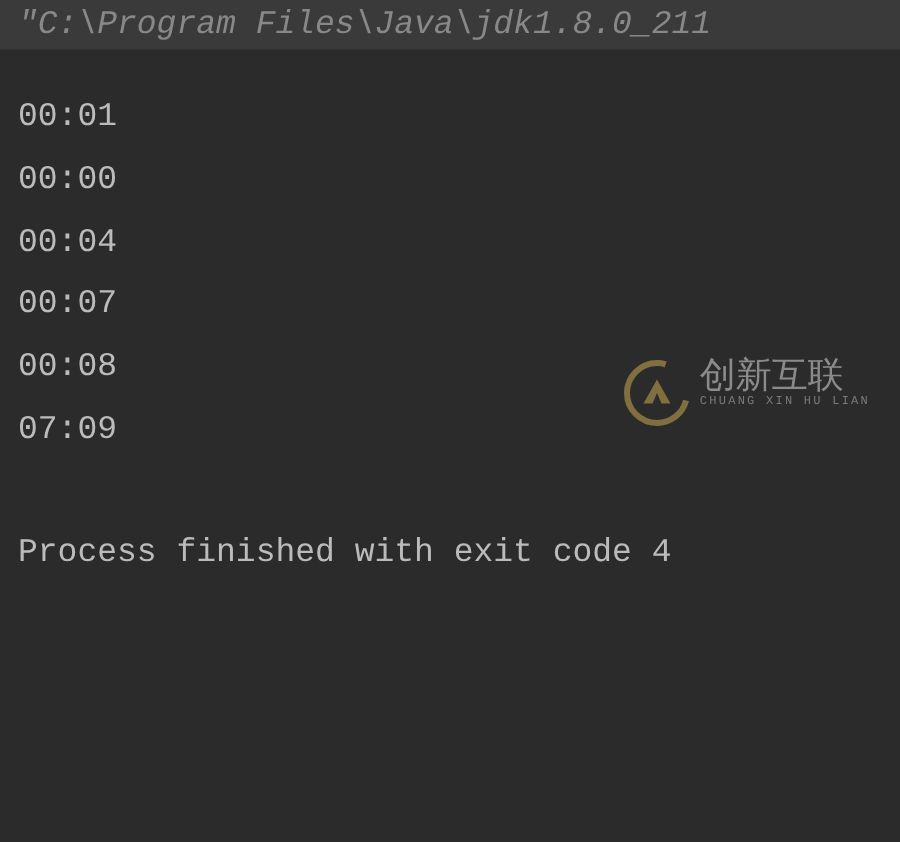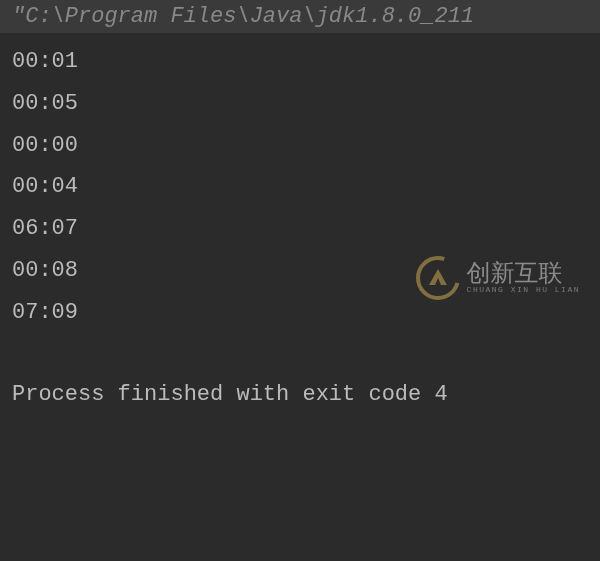--- a/index.html
+++ b/index.html
@@ -21,38 +21,39 @@
       background-color: #3a3a3a;
       color: #888888;
       font-style: italic;
       padding: 4px 12px;
       font-size: 22px;
       white-space: nowrap;
       overflow: hidden;
     }
     .output-area {
       padding: 8px 12px;
+      margin-top: 16px;
     }
     .output-line {
       line-height: 1.9;
       white-space: pre;
     }
     .spacer {
       height: 40px;
     }
     .exit-line {
       line-height: 1.9;
       white-space: pre;
     }
     .watermark {
       position: absolute;
       right: 20px;
-      top: 255px;
+      top: 239px;
       display: flex;
-      align-items: center;
+      align-items: flex-start;
       opacity: 0.55;
       pointer-events: none;
     }
     .watermark-icon {
       width: 46px;
       height: 46px;
       margin-right: 6px;
     }
     .watermark-text-main {
       font-family: "Microsoft YaHei", "SimHei", sans-serif;
@@ -73,24 +74,23 @@
   </style>
 </head>
 <body>
 
 <div class="header-line">
   <span>"C:\Program Files\Java\jdk1.8.0_211</span>
 </div>
 
 <div class="output-area">
   <div class="output-line">00:01</div>
-  <div class="output-line">00:05</div>
   <div class="output-line">00:00</div>
   <div class="output-line">00:04</div>
-  <div class="output-line">06:07</div>
+  <div class="output-line">00:07</div>
   <div class="output-line">00:08</div>
   <div class="output-line">07:09</div>
   <div class="spacer"></div>
   <div class="exit-line">Process finished with exit code 4</div>
 </div>
 
 <div class="watermark">
   <span class="watermark-icon">
     <svg viewBox="0 0 46 46" xmlns="http://www.w3.org/2000/svg">
       <circle cx="23" cy="23" r="20" fill="none" stroke="#c8a850" stroke-width="4" stroke-dasharray="95 30" stroke-dashoffset="-5"></circle>

